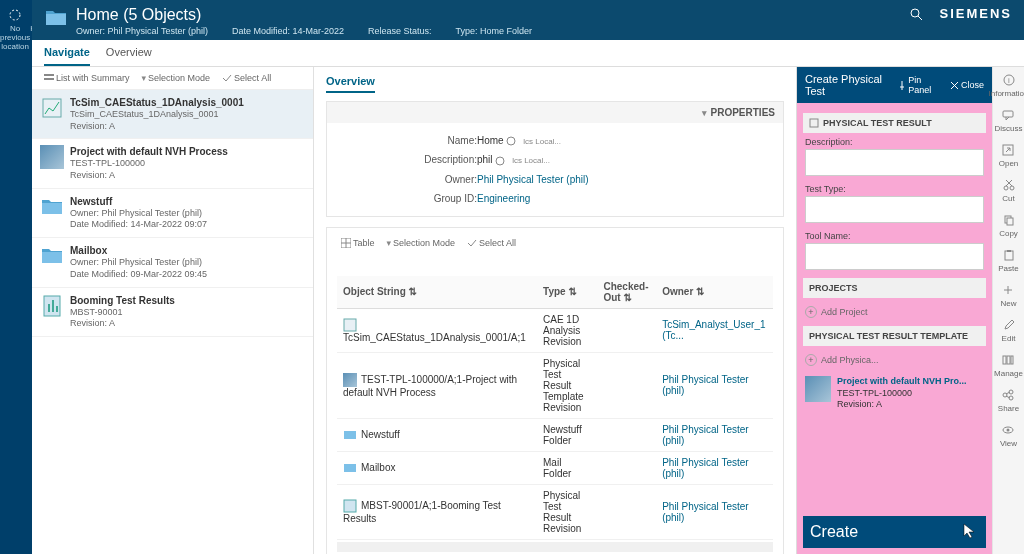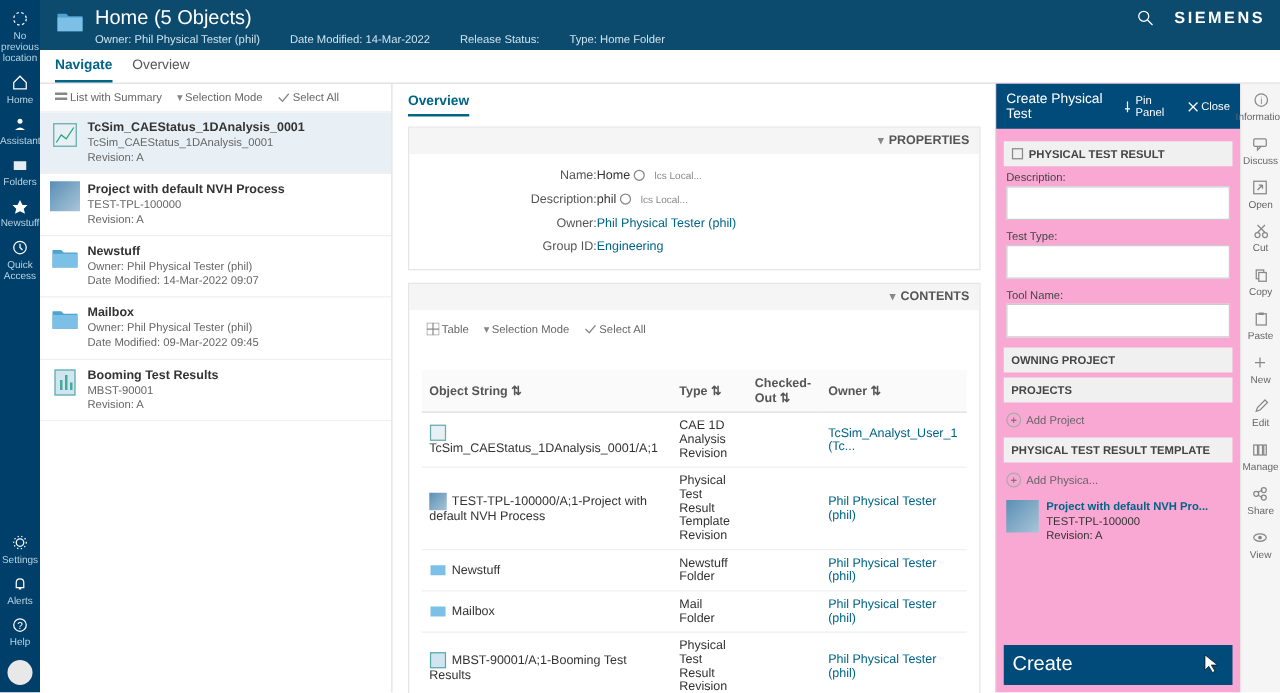--- a/index.html
+++ b/index.html
@@ -1,20 +1,20 @@
 <!DOCTYPE html>
 <html><head>
 <meta charset="utf-8">
 <style>
 * { margin: 0; padding: 0; box-sizing: border-box; }
 body { font-family: Arial, sans-serif; font-size: 11px; color: #333; background: #fff; overflow: hidden; width: 1024px; height: 554px; }
 
 
 .app { display: flex; height: 554px; }
-.sidebar-left { width: 32px; background: #003f6a; color: #b8d4e3; display: flex; flex-direction: column; align-items: center; padding-top: 4px; }
+.sidebar-left { width: 32px; background: #003f6a; color: #b8d4e3; display: flex; flex-direction: row; padding-top: 4px; }
 .sidebar-left .item { width: 32px; text-align: center; padding: 4px 0; cursor: pointer; font-size: 8px; }
 .sidebar-left .item svg, .sidebar-left .item .icon-shape { display: block; margin: 0 auto 2px; }
 .sidebar-left .spacer { flex: 1; }
 .sidebar-left .avatar { width: 20px; height: 20px; border-radius: 50%; background: #e8e8e8; margin: 6px auto; }
 
 .main { flex: 1; display: flex; flex-direction: column; min-width: 0; }
 
 
 .header { background: #0c4a6e; color: #fff; padding: 6px 12px 4px; display: flex; align-items: flex-start; }
 .header .folder-icon { width: 24px; height: 20px; margin-right: 8px; margin-top: 2px; }
@@ -279,24 +279,20 @@
                 <div class="value link">Phil Physical Tester (phil)</div>
               </div>
             <div class="prop-row">
                 <div class="label">Group ID:</div>
                 <div class="value link">Engineering</div>
               </div>
           </div>
         </div>
 
         <div class="panel-sec">
-          <div class="hdr">
-              <span class="small-arrow"></span>
-              <span>CONTENTS</span>
-            </div>
           <div class="body-s">
             <div class="toolbar-small" style="border:none;padding:0 0 6px">
               <div class="tb-item">
                   <svg width="10" height="10">
                     <rect x="0" y="0" width="10" height="10" fill="none" stroke="#888"></rect>
                     <line x1="5" y1="0" x2="5" y2="10" stroke="#888"></line>
                     <line x1="0" y1="5" x2="10" y2="5" stroke="#888"></line>
                   </svg>
                   <span>Table</span>
                 </div>
@@ -390,21 +386,20 @@
           <div class="sec-head">
               <svg width="10" height="10">
                 <rect x="1" y="1" width="8" height="8" fill="none" stroke="#888"></rect>
               </svg>
               <span>PHYSICAL TEST RESULT</span>
             </div>
           <div class="field"><label>Description:</label><input type="text" style=""></div>
           <div class="field"><label>Test Type:</label><input type="text" style=""></div>
           <div class="field"><label>Tool Name:</label><input type="text" style=""></div>
 
-          <div class="sec-head">OWNING PROJECT</div>
 
           <div class="sec-head">PROJECTS</div>
           <div class="add-link">
               <span class="plus">+</span>
               <span>Add Project</span>
             </div>
 
           <div class="sec-head">PHYSICAL TEST RESULT TEMPLATE</div>
           <div class="add-link">
               <span class="plus">+</span>

